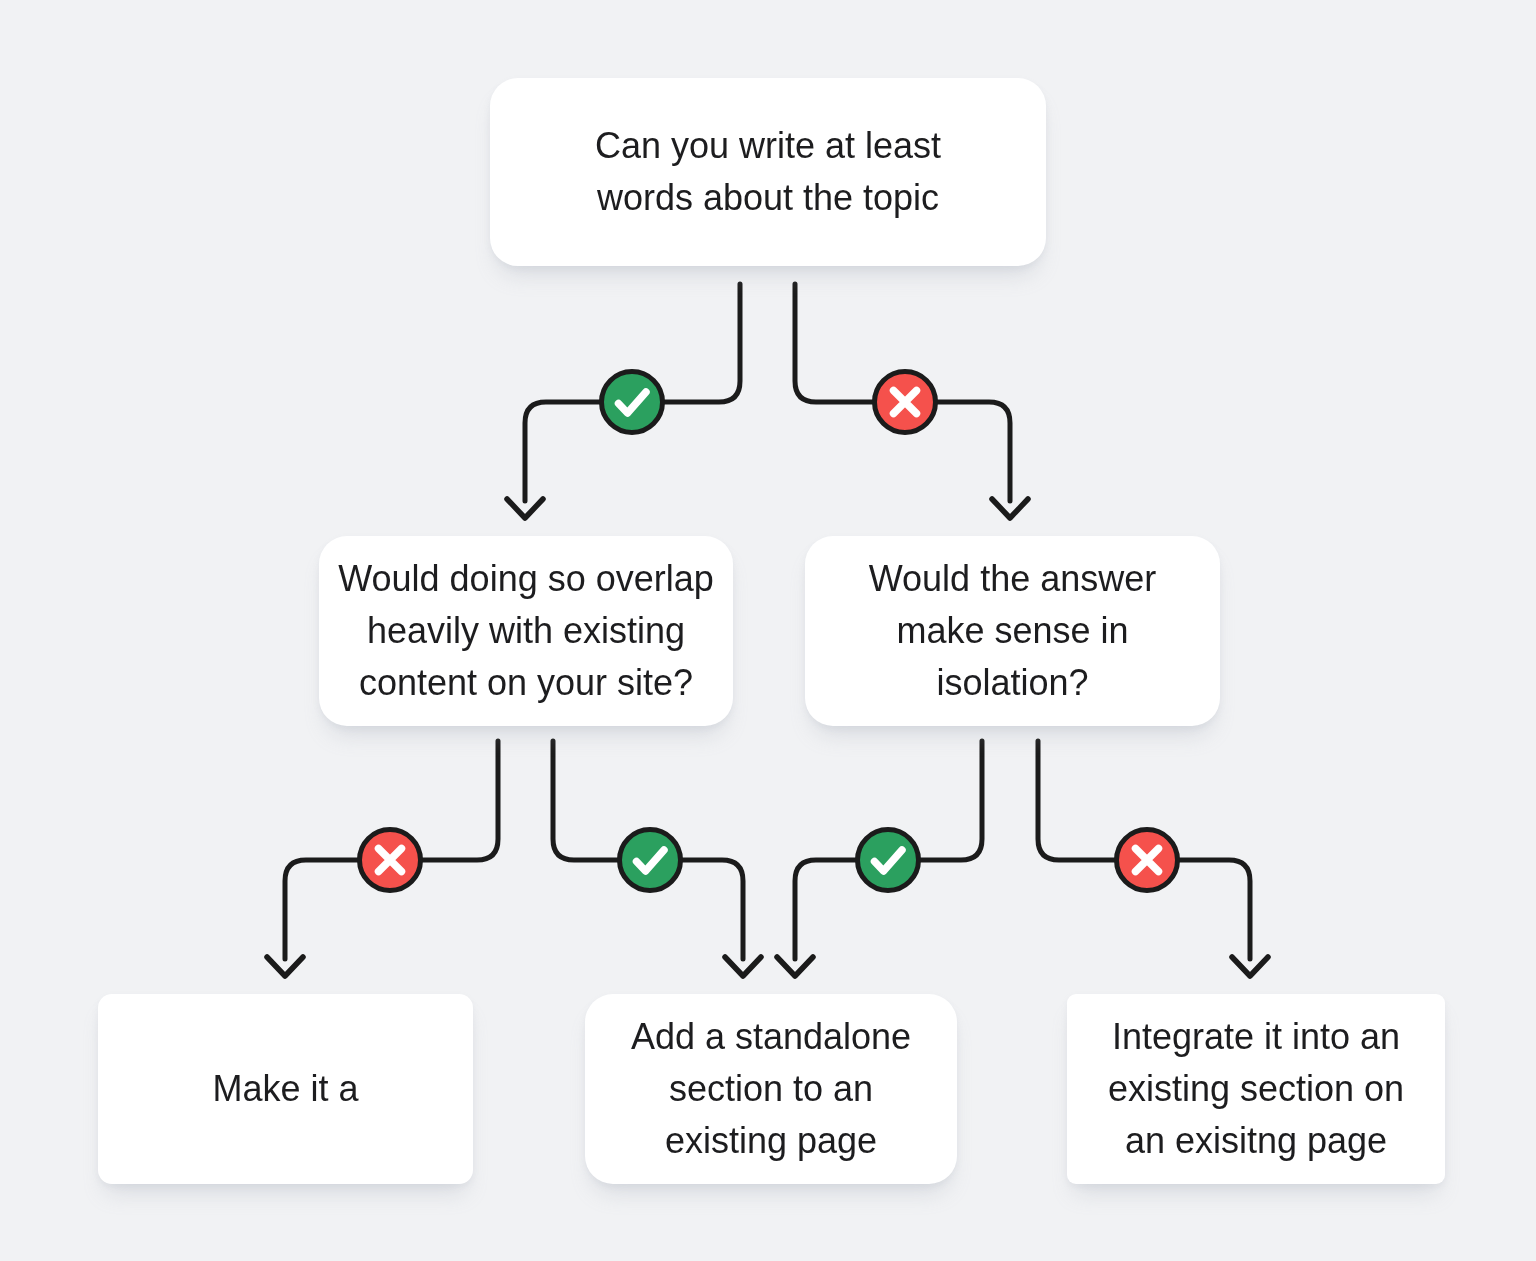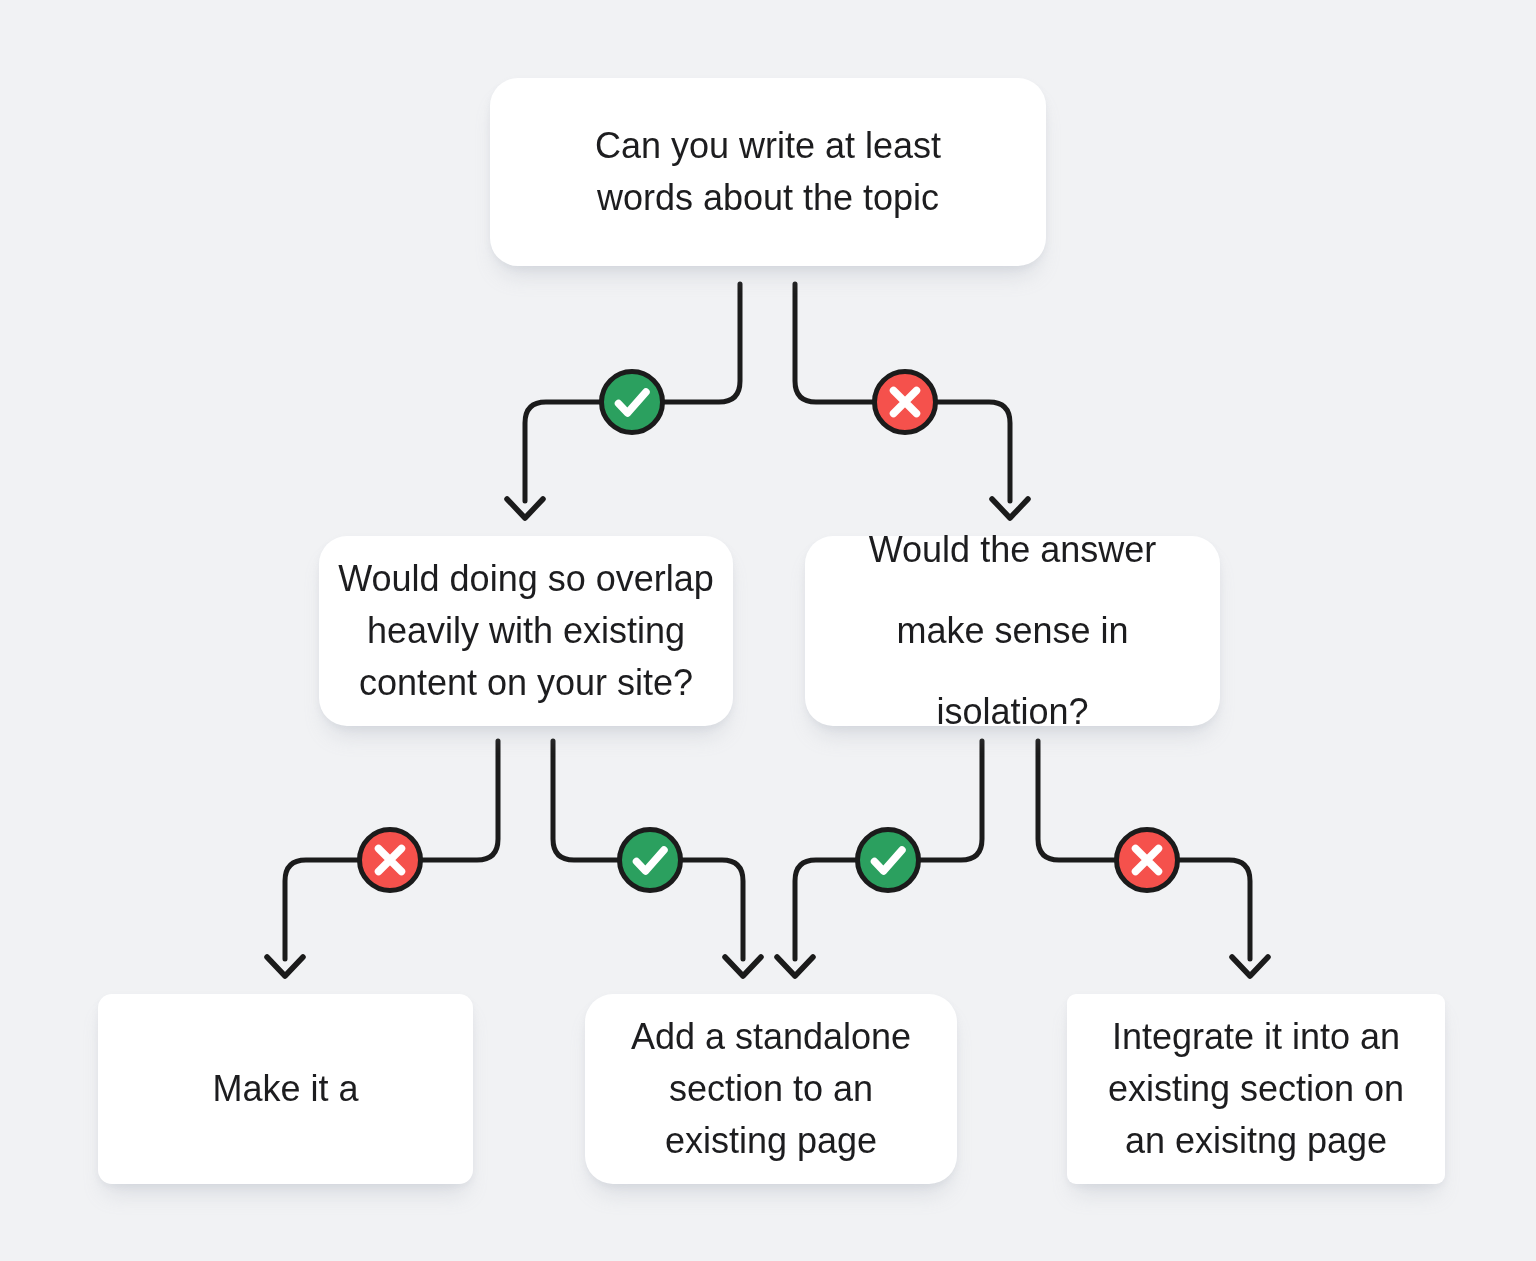--- a/index.html
+++ b/index.html
@@ -69,21 +69,21 @@
     justify-content:center;
     align-items:center;
     text-align:center;
     color:var(--text-color);
     font-size:36px;
     line-height:52px;
     box-shadow:0 16px 22px -8px rgba(158,165,178,0.30), 0 3px 6px rgba(158,165,178,0.12);
   }
   .node-root{left:490px; top:78px; width:556px; height:188px;}
   .node-overlap{left:319px; top:536px; width:414px; height:190px;}
-  .node-isolation{left:805px; top:536px; width:415px; height:190px;gap:29px;}
+  .node-isolation{left:805px; top:536px; width:415px; height:190px;}
   .node-standalone-page{left:98px; top:994px; width:375px; height:190px;border-radius:14px;}
   .node-standalone-section{left:585px; top:994px; width:372px; height:190px;justify-content:center;}
   .node-integrate{left:1067px; top:994px; width:378px; height:190px;border-radius:9px;}
 </style>
 </head>
 <body>
 
 <div class="canvas">
 
   <svg class="connectors" viewBox="0 0 1536 1261" aria-hidden="true">

